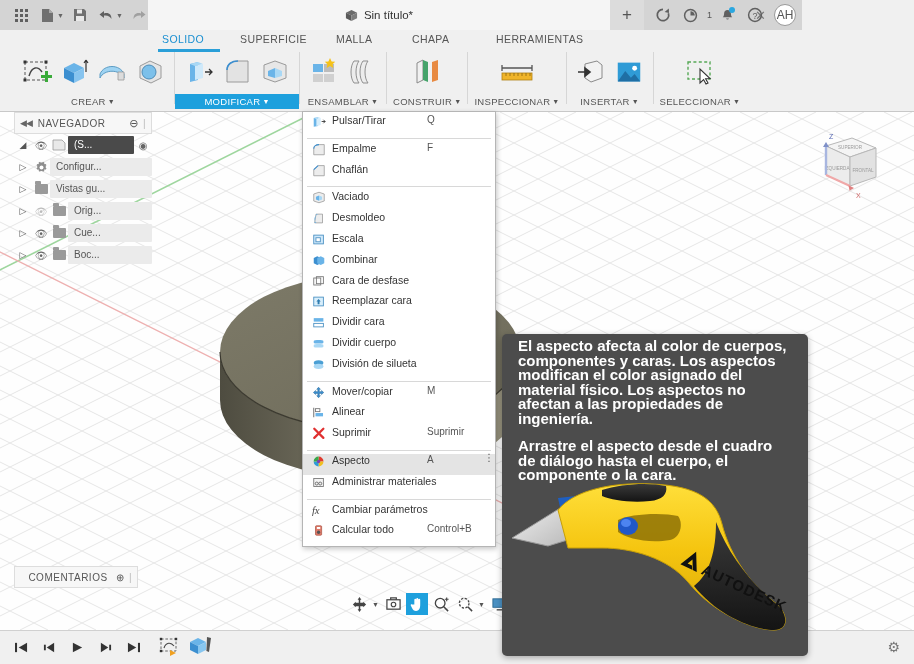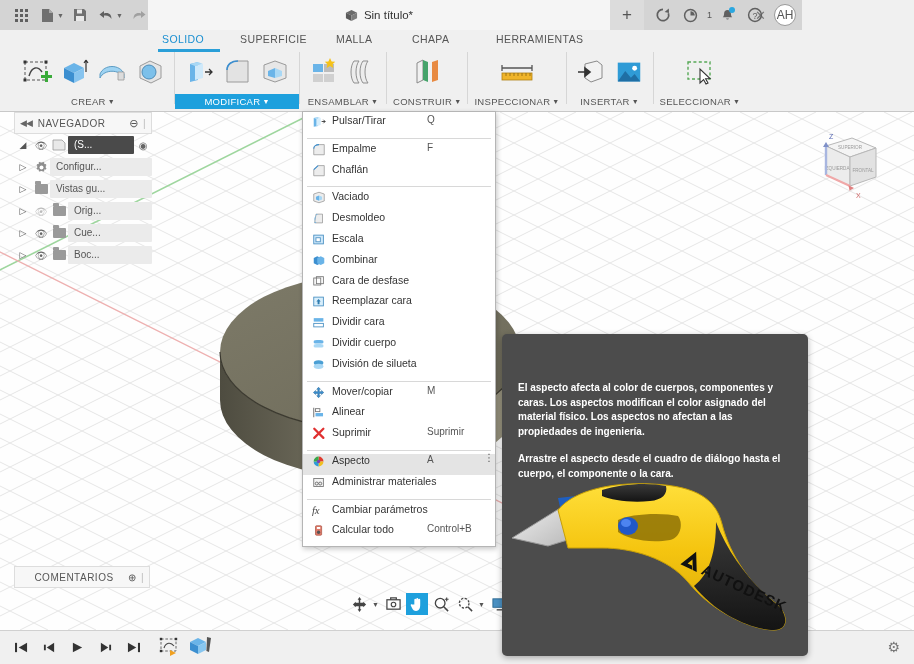--- a/index.html
+++ b/index.html
@@ -134,36 +134,36 @@
   .mi .mkey{width:56px;font-size:10px;color:#555;text-align:left;}
   .mi .mdots{width:12px;text-align:center;color:#555;font-size:10px;line-height:8px;letter-spacing:0;}
   .msep{height:1px;background:#d8d8d8;margin:3px 4px;}
 
   
   #tooltip{
     position:absolute; left:502px; top:334px; width:306px; height:322px;
     background:#4c4c4c; border-radius:5px; z-index:50; overflow:hidden;
     box-shadow:0 2px 6px rgba(0,0,0,.3);
   }
-  #tooltip .tip-text{padding:14px 16px 0 16px;color:#fff;font-size:10px;line-height:14.5px;font-weight:bold;margin-top:33px;}
+  #tooltip .tip-text{padding:5px 16px 0 16px;color:#fff;font-size:15px;line-height:14.5px;font-weight:bold;}
   #tooltip .tip-text p+p{margin-top:13px;}
   #tip-img{position:absolute;left:0;bottom:14px;width:306px;height:180px;}
 
   
   #navbar{
     position:absolute; left:348px; bottom:14px; height:24px;
     display:flex;align-items:center;gap:2px; z-index:30;
   }
   .nb{width:22px;height:22px;display:flex;align-items:center;justify-content:center;color:#444;}
   .nb.on{background:#1ea0dd;color:#fff;}
   .nb-caret{font-size:7px;color:#555;width:8px;display:flex;align-items:center;}
 
   
   #comments{
-    position:absolute;left:14px;bottom:42px;width:136px;height:22px;
+    position:absolute;left:14px;bottom:42px;width:124px;height:22px;
     background:#f7f7f7;border:1px solid #ddd;display:flex;align-items:center;
     padding:0 5px;font-size:10px;color:#555;letter-spacing:.5px;
   }
   #comments .ttl{flex:1;text-align:center;}
 
   
   #statusbar{
     position:absolute;left:0;top:630px;width:914px;height:34px;background:#f0f0f0;
     border-top:1px solid #d0d0d0; display:flex;align-items:center;
   }

